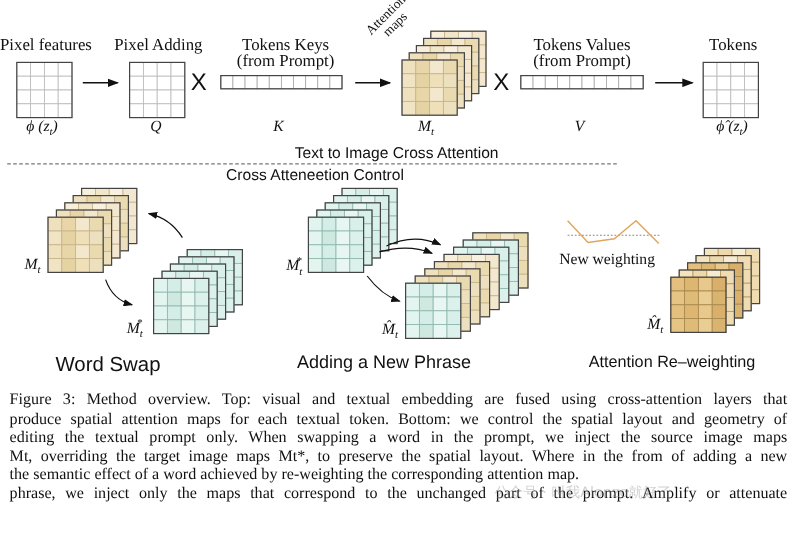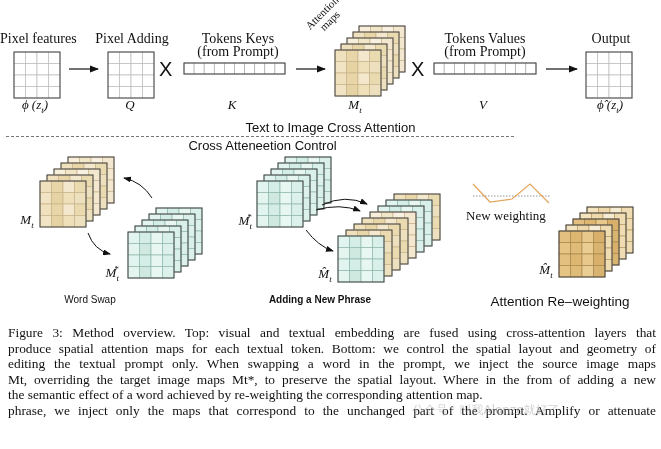--- a/index.html
+++ b/index.html
@@ -20,21 +20,21 @@
 <div class="abs serif lbl" style="left:0px;top:32px;width:74px;">Pixel features</div>
 <div class="abs serif lbl" style="left:94px;top:32px;width:76px;">Pixel Adding</div>
 <div class="abs serif lbl" style="left:190px;top:32px;width:96px;">
   <div>Tokens Keys</div>
   <div>(from Prompt)</div>
 </div>
 <div class="abs serif lbl" style="left:440px;top:32px;width:90px;">
   <div>Tokens Values</div>
   <div>(from Prompt)</div>
 </div>
-<div class="abs serif lbl" style="left:586px;top:32px;width:50px;">Output</div>
+<div class="abs serif lbl" style="left:586px;top:32px;width:50px;">Tokens</div>
 
 <div class="abs serif" style="left:296px;top:6px;width:60px;font-size:11px;line-height:11px;text-align:center;transform:rotate(-45deg);">
   <div>Attention</div>
   <div>maps</div>
 </div>
 
 <svg class="abs" style="left:0;top:0;" width="661" height="120">
   <defs>
     <marker id="ah" markerWidth="8" markerHeight="6" refX="7" refY="3" orient="auto">
         <path d="M0,0 L8,3 L0,6 Z" fill="#111"></path>
@@ -796,25 +796,25 @@
         <rect x="570.5" y="115.5" width="11.5" height="11.5" fill="#dfbb78" stroke="#a8884d" stroke-width="0.7"></rect>
         <rect x="582" y="115.5" width="11.5" height="11.5" fill="#eacd92" stroke="#a8884d" stroke-width="0.7"></rect>
         <rect x="593.5" y="115.5" width="11.5" height="11.5" fill="#d9b471" stroke="#a8884d" stroke-width="0.7"></rect>
         <rect x="559" y="81" width="46" height="46" fill="none" stroke="#444" stroke-width="1"></rect>
       </g>
     </g>
 </svg>
 
 <div class="abs math serif" style="left:15px;top:212px;width:24px;"><span>M</span><sub style="font-size:9px">t</sub></div>
 <div class="abs math serif" style="left:100px;top:264px;width:24px;"><span>M</span><sub style="font-size:9px">t</sub><sup style="font-size:9px;margin-left:-5px">*</sup></div>
-<div class="abs sans sect" style="left:30px;top:294px;width:120px;font-size:10px;">Word Swap</div>
+<div class="abs sans sect" style="left:30px;top:294px;width:120px;font-size:17px;">Word Swap</div>
 
 <div class="abs math serif" style="left:233px;top:212px;width:24px;"><span>M</span><sub style="font-size:9px">t</sub><sup style="font-size:9px;margin-left:-5px">*</sup></div>
 <div class="abs math serif" style="left:313px;top:266px;width:24px;"><span>M̂</span><sub style="font-size:9px">t</sub></div>
-<div class="abs sans sect" style="left:245px;top:294px;width:150px;font-size:10px;font-weight:bold;">Adding a New Phrase</div>
+<div class="abs sans sect" style="left:245px;top:294px;width:150px;font-size:15px;">Adding a New Phrase</div>
 
 <div class="abs serif" style="left:466px;top:208px;font-size:13px;">New weighting</div>
 <div class="abs math serif" style="left:534px;top:262px;width:24px;"><span>M̂</span><sub style="font-size:9px">t</sub></div>
 <div class="abs sans sect" style="left:470px;top:294px;width:180px;font-size:13.5px;">Attention Re–weighting</div>
 
 <div class="abs serif caption">
   <p style="text-align-last:justify">Figure 3: Method overview. Top: visual and textual embedding are fused using cross-attention layers that</p>
   <p style="text-align-last:justify">produce spatial attention maps for each textual token. Bottom: we control the spatial layout and geometry of</p>
   <p style="text-align-last:justify">editing the textual prompt only. When swapping a word in the prompt, we inject the source image maps</p>
   <p style="text-align-last:justify">Mt, overriding the target image maps Mt*, to preserve the spatial layout. Where in the from of adding a new</p>

